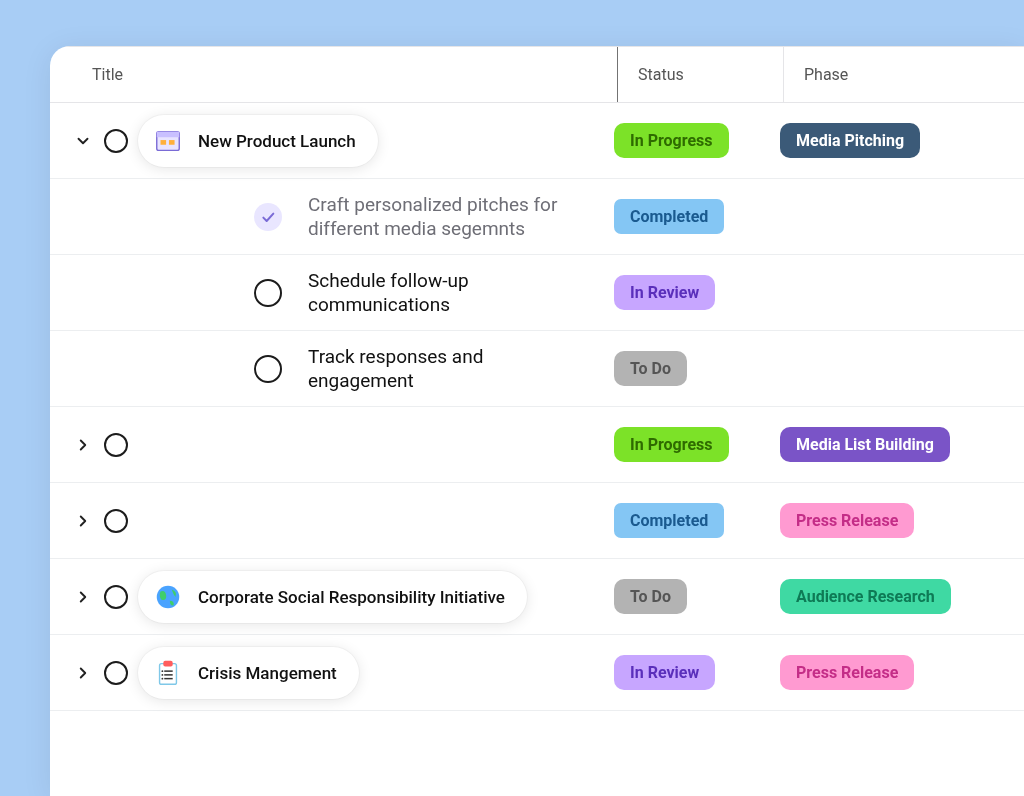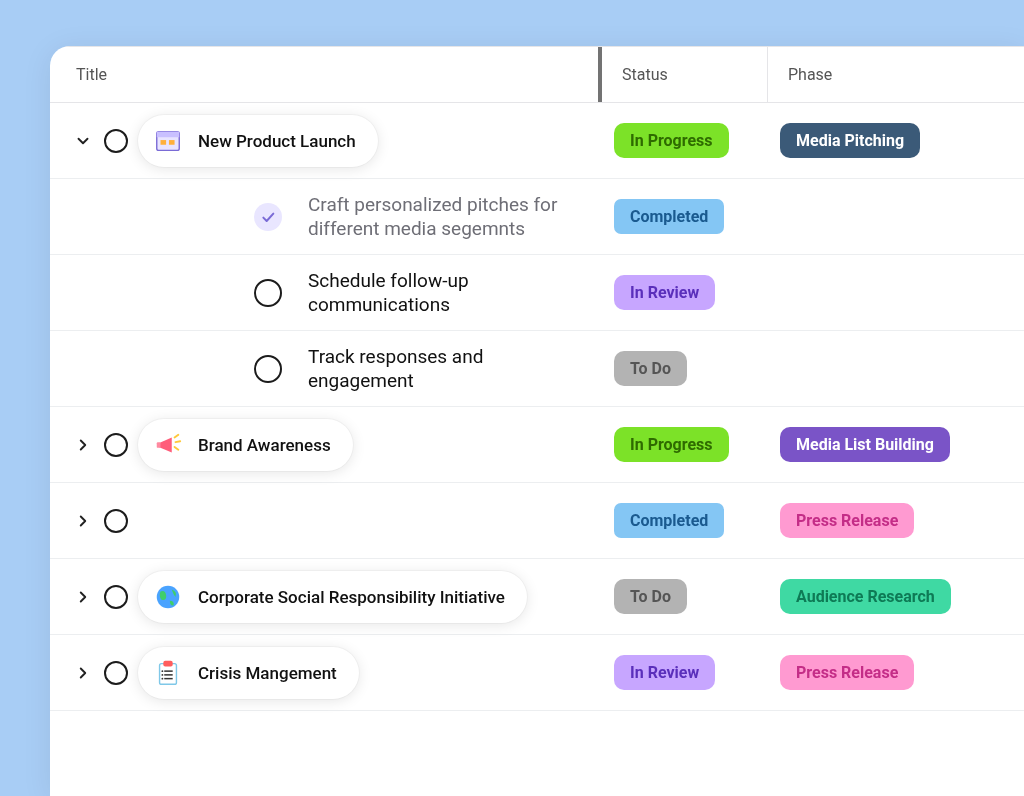--- a/index.html
+++ b/index.html
@@ -37,21 +37,21 @@
     font-weight: 700;
     color: #111;
   }
   .columns {
     display: flex;
     border-top: 1px solid #e5e5e8;
     border-bottom: 1px solid #e5e5e8;
     font-size: 16px;
     color: #555;
   }
-  .col-title  { flex: 0 0 552px; padding: 18px 26px; border-right: 4px solid #737373;}
+  .col-title  { flex: 0 0 552px; padding: 18px 26px; border-right: 1px solid #737373; margin-left: 16px;}
   .col-status { flex: 0 0 166px; padding: 18px 20px; border-right: 1px solid #e5e5e8;}
   .col-phase  { flex: 1 1 auto;  padding: 18px 20px; }
   .rows { display: flex; flex-direction: column; }
   .row {
     display: flex;
     align-items: center;
     border-bottom: 1px solid #eceef0;
     min-height: 76px;
   }
   .cell-title {
@@ -224,32 +224,20 @@
     </div>
 
     <div class="row">
       <div class="cell-title">
         <div class="chevron">
           <svg width="18" height="18" viewBox="0 0 24 24" fill="none" stroke="#222" stroke-width="2.5" stroke-linecap="round" stroke-linejoin="round">
               <polyline points="9 6 15 12 9 18"></polyline>
             </svg>
         </div>
         <div class="radio"></div>
-        <div class="pill">
-          <span class="pill-icon">
-            <svg viewBox="0 0 32 32" width="30" height="30">
-                <path d="M6 14 L20 8 L20 24 L6 18 Z" fill="#ff5d7a"></path>
-                <rect x="4" y="13" width="4" height="6" rx="1" fill="#ff8aa0"></rect>
-                <line x1="23" y1="8" x2="27" y2="5" stroke="#ffc93a" stroke-width="2" stroke-linecap="round"></line>
-                <line x1="24" y1="13" x2="29" y2="12" stroke="#ffc93a" stroke-width="2" stroke-linecap="round"></line>
-                <line x1="23" y1="18" x2="27" y2="21" stroke="#ffc93a" stroke-width="2" stroke-linecap="round"></line>
-              </svg>
-          </span>
-          <span class="pill-label">Brand Awareness</span>
-        </div>
       </div>
       <div class="cell-status">
           <span class="badge status-inprogress">In Progress</span>
         </div>
       <div class="cell-phase">
           <span class="badge phase-medialist">Media List Building</span>
         </div>
     </div>
 
     <div class="row">

